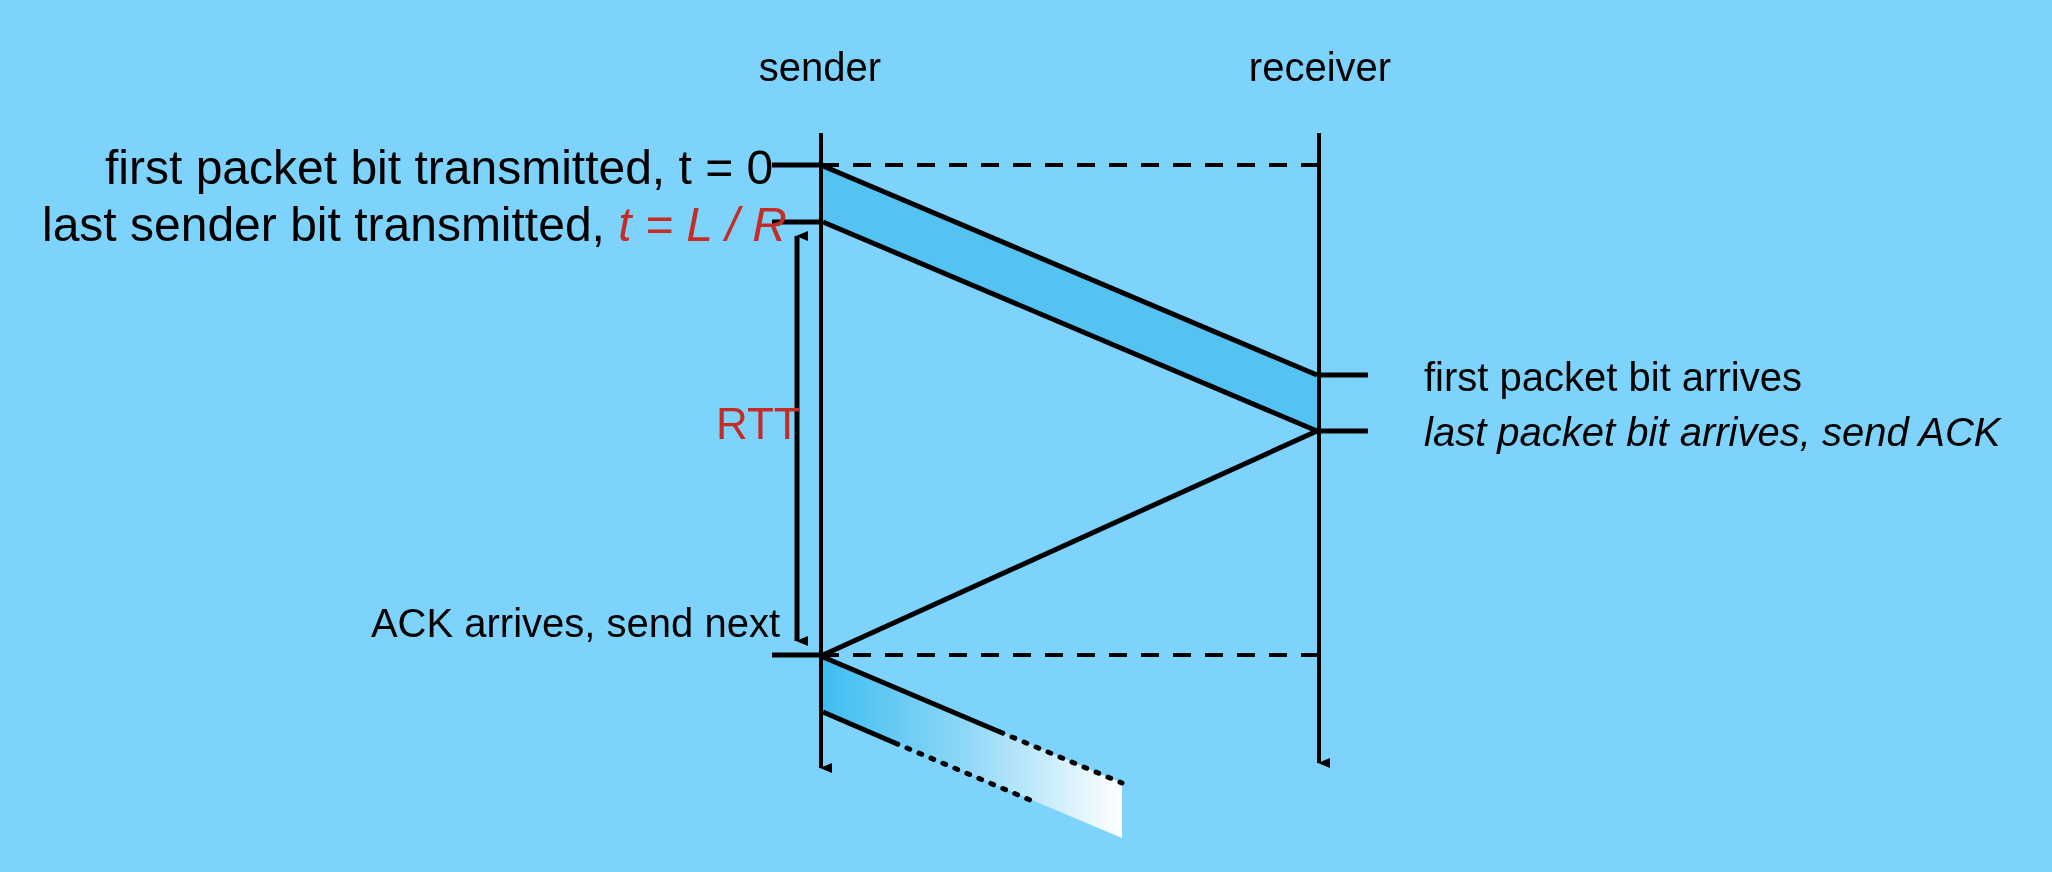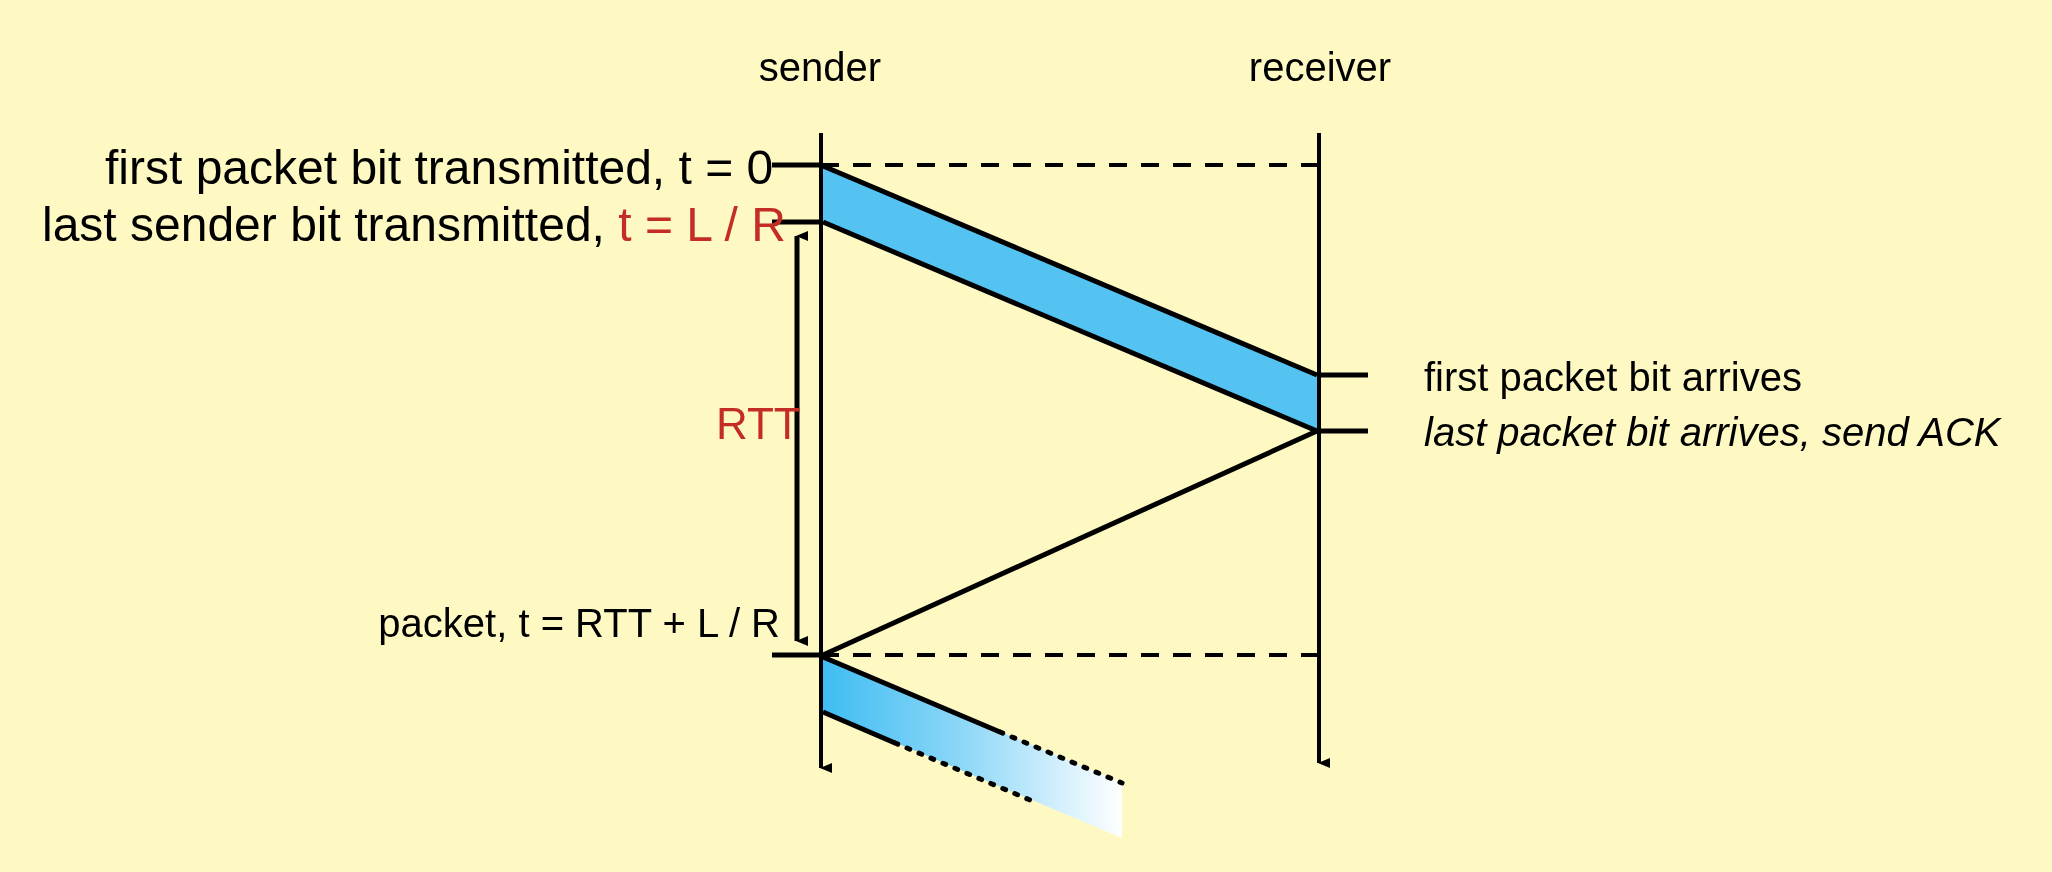--- a/index.html
+++ b/index.html
@@ -4,21 +4,21 @@
 <style>
   html, body {
     margin: 0;
     padding: 0;
     background: #ffffff;
   }
   #stage {
     position: relative;
     width: 2052px;
     height: 872px;
-    background: #fef9c3;
+    background: #7dd3fc;
     font-family: "Liberation Sans", sans-serif;
     overflow: hidden;
   }
   #diagram-svg {
     position: absolute;
     left: 0;
     top: 0;
     width: 2052px;
     height: 872px;
   }
@@ -31,20 +31,21 @@
   }
   .endpoint-label {
     font-size: 40px;
     text-align: center;
   }
   .note {
     font-size: 48px;
   }
   .note .red {
     color: #c32d26;
+    font-style: italic;
   }
   .rtt-label {
     font-size: 44px;
     color: #c32d26;
     font-weight: normal;
   }
   .right-note {
     font-size: 40px;
     margin-left: 46px;
   }
@@ -124,16 +125,16 @@
   <div class="lbl note" style="left:105px; top:144px;">first packet bit transmitted, t = 0</div>
 
   <div class="lbl note" style="left:42px; top:201px;"><span>last sender bit transmitted, </span><span class="red">t = L / R</span></div>
 
   <div class="lbl rtt-label" style="left:716px; top:402px;">RTT</div>
 
   <div class="lbl right-note" style="left:1378px; top:357px;">first packet bit arrives</div>
   <div class="lbl right-note" style="left:1378px; top:412px;font-style:italic;">last packet bit arrives, send ACK</div>
 
   <div class="lbl bottom-note" style="left:190px; top:600px; width:590px;">
-    <div><span>packet, </span><span class="red">t = RTT + L / R</span></div>
+    <div>ACK arrives, send next</div>
   </div>
 
 </div>
 
 </body></html>

